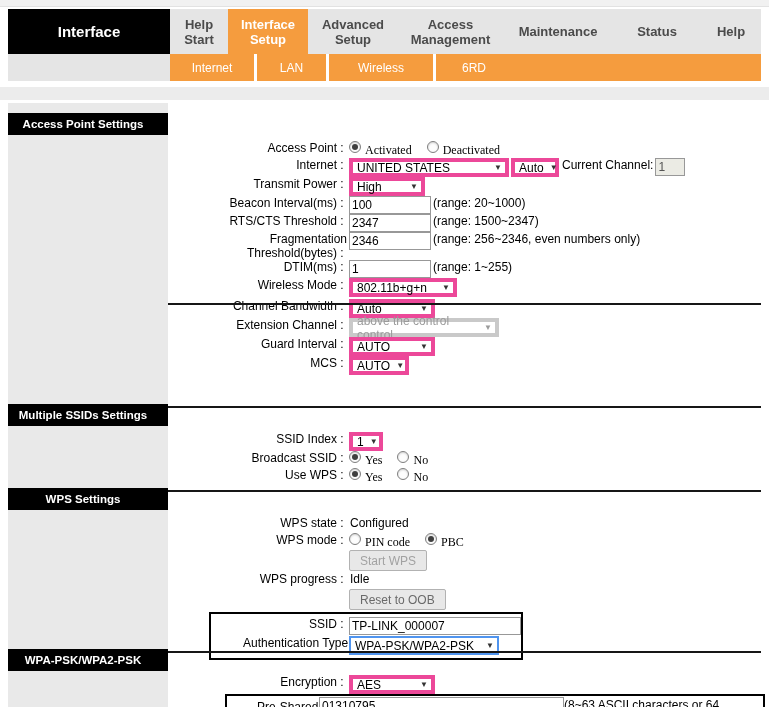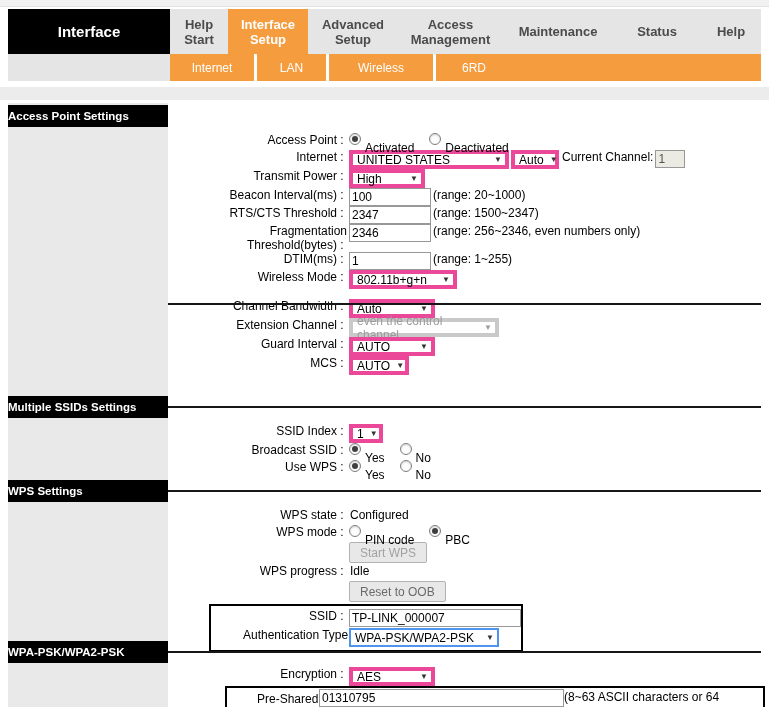--- a/index.html
+++ b/index.html
@@ -41,21 +41,21 @@
   
   .sec { position:absolute; left:8px; right:8px; z-index:1; }
   #sec-ap  { top:105px; }
   #sec-11n { top:293px; }
   #sec-ssids { top:396px; }
   #sec-wps { top:480px; }
   #sec-wpa { top:641px; }
   .sechead {
     position:relative; width:160px; height:22px; background:#000; color:#fff;
     font-weight:bold; font-size:11.5px; line-height:22px;
-    text-align:left; padding-right:10px;
+    text-align:center; padding-right:10px;margin-top:8px;
   }
   .secline { position:absolute; left:160px; right:0; top:10px; height:2px; background:#161616; }
 
   .rows { margin-left:160px; padding-top:6px; }
   .row { display:flex; min-height:17px;padding-left:32px; }
   .row.btnrow { min-height:22px; }
   .lbl { width:147px; text-align:right; flex:none; }
   .lbl::after { content:" : "; white-space:pre; }
   .lbl.empty::after { content:""; }
   .val { margin-left:3px; }
@@ -79,21 +79,21 @@
   .num { width:82px; }
   .radio {
     width:12px; height:12px; border-radius:50%; border:1px solid #7e7e7e;
     background:#fdfdfd; display:inline-block; position:relative; flex:none;
     box-shadow:inset 0 1px 2px rgba(0,0,0,.18); margin-left:2px;
   }
   .radio.on::after {
     content:""; position:absolute; left:2px; top:2px; width:6px; height:6px;
     border-radius:50%; background:#3f3f3f;
   }
-  .rlab { margin:0 13px 0 4px; position:relative; top:8px; }
+  .rlab { margin:0 13px 0 4px; position:relative; top:2px;font-family:Liberation Serif, serif; }
   .btn {
     height:21px; background:#e8e8e8; border:1px solid #b2b2b2; border-radius:2px;
     font:12px "Liberation Sans", sans-serif; color:#6a6a6a; padding:0 10px; margin-left:2px;
   }
   .btn.dis { color:#a2a2a2; }
   .range { margin-left:2px; white-space:nowrap; }
 
   
   .ssidbox { border:2px solid #000; margin-left:41px; width:314px; padding:3px 0; margin-top:1px; }
   .ssidbox .lbl { width:104px; white-space:nowrap; }
@@ -204,21 +204,21 @@
     <div class="row">
       <span class="lbl">Channel Bandwidth</span>
       <span class="sel w86">
           <span>Auto</span>
           <span class="arr">▼</span>
         </span>
     </div>
     <div class="row">
       <span class="lbl">Extension Channel</span>
       <span class="sel w150 dis">
-          <span>even the control channel</span>
+          <span>above the control control</span>
           <span class="arr">▼</span>
         </span>
     </div>
     <div class="row">
       <span class="lbl">Guard Interval</span>
       <span class="sel w86">
           <span>AUTO</span>
           <span class="arr">▼</span>
         </span>
     </div>

